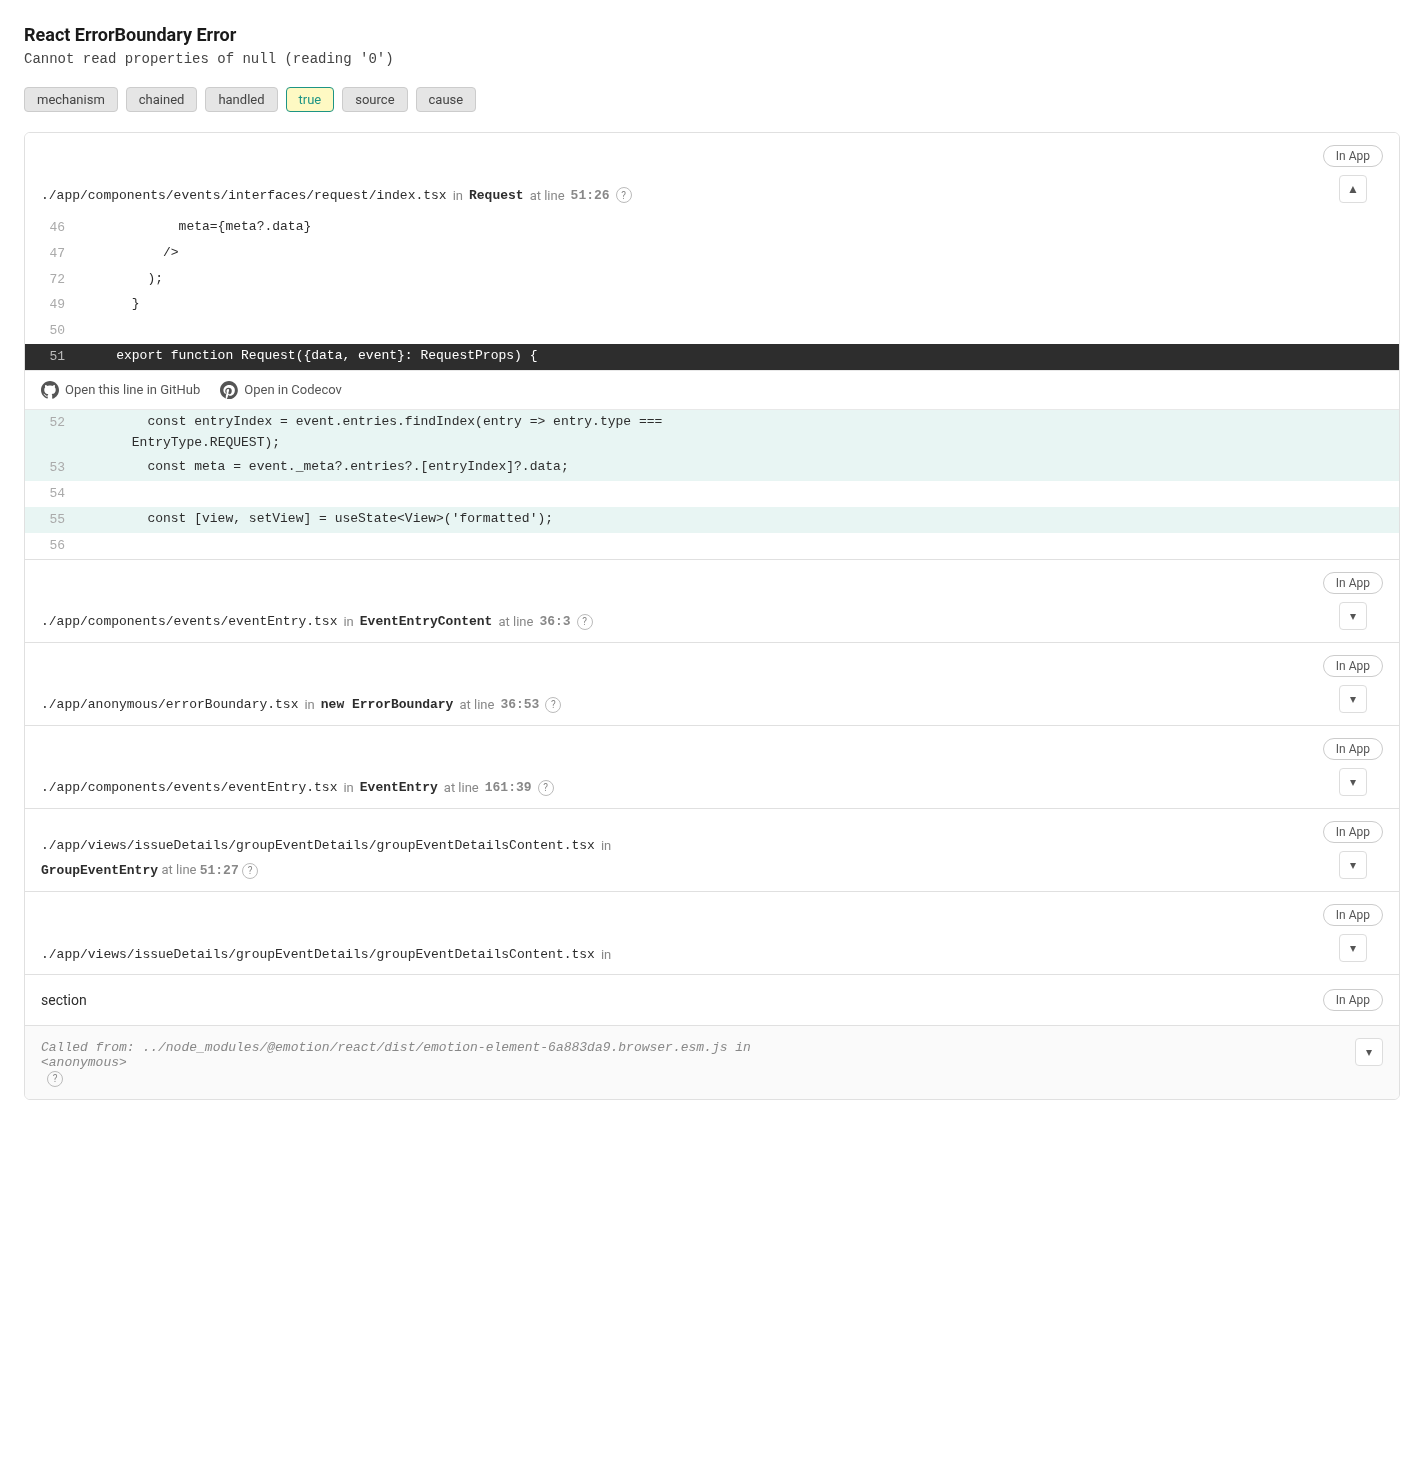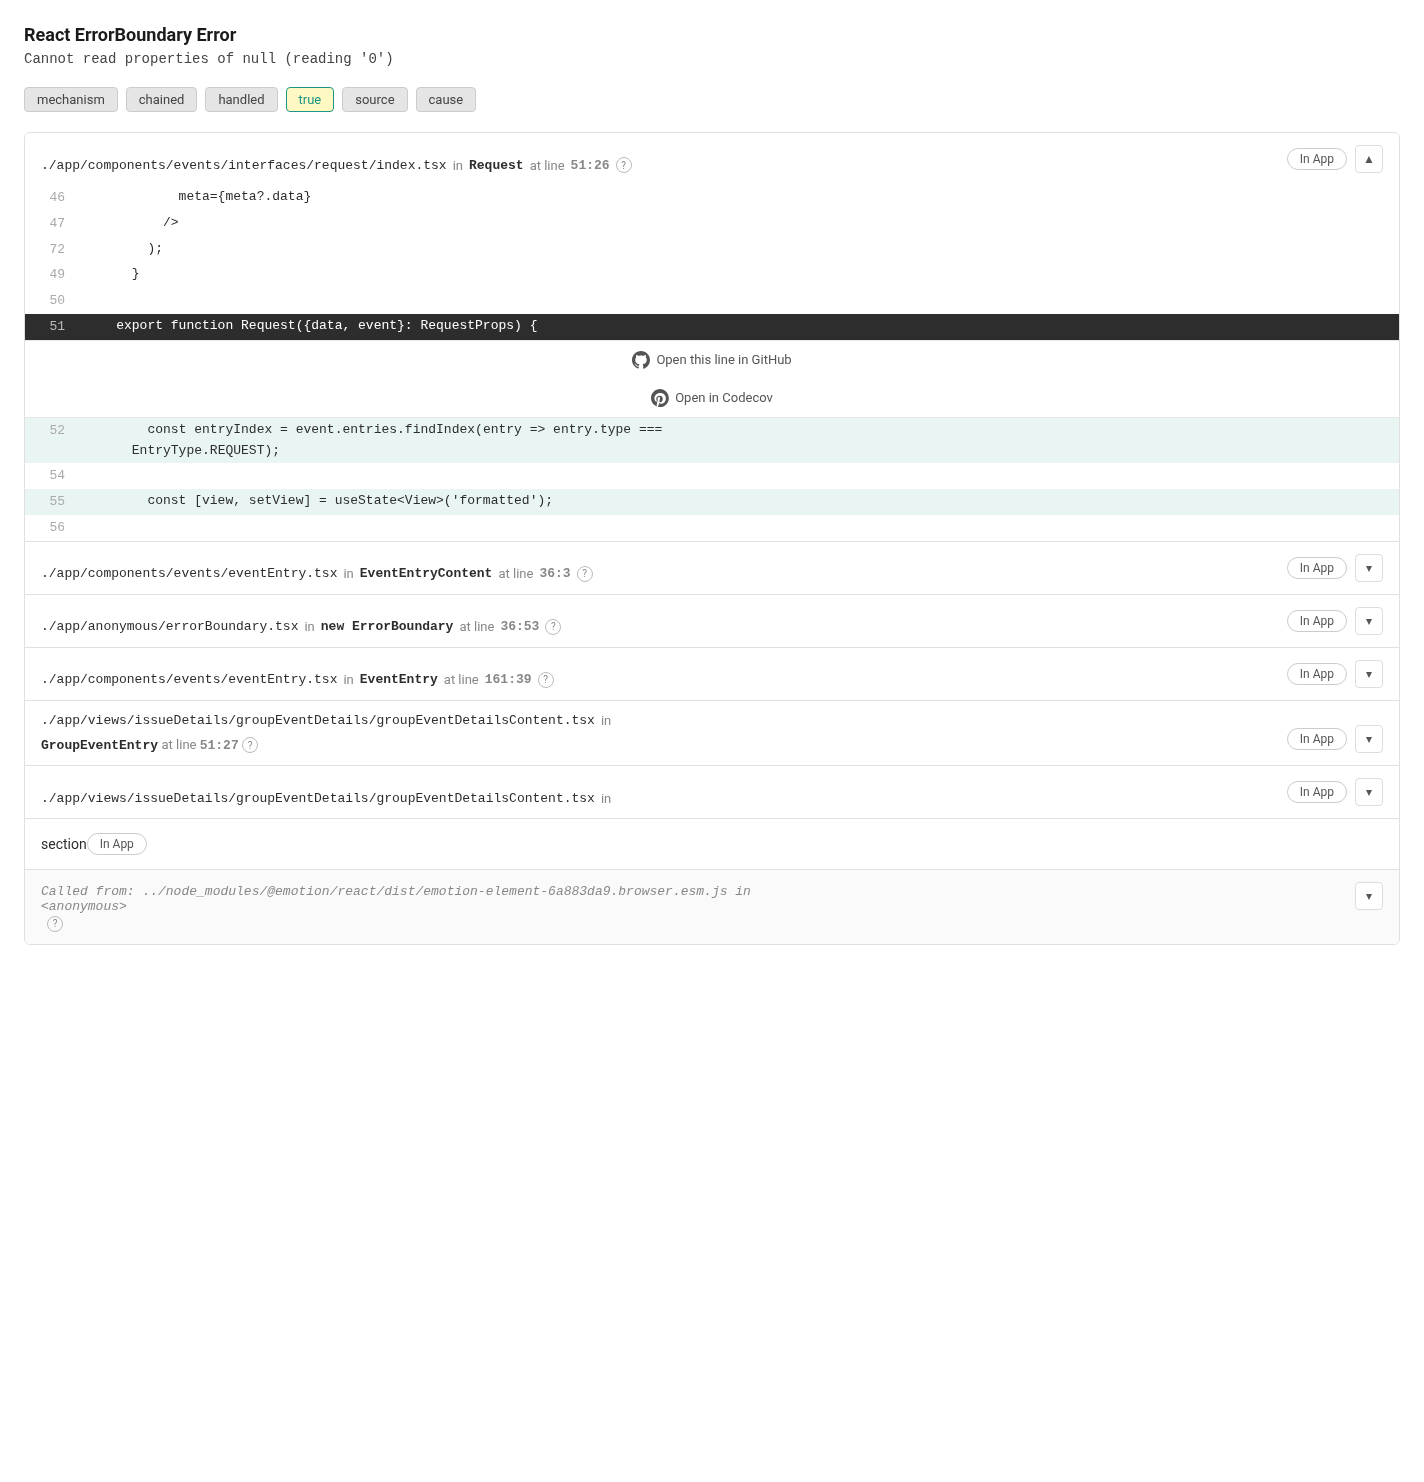--- a/index.html
+++ b/index.html
@@ -108,20 +108,21 @@
       font-size: 10px;
       color: #888;
       cursor: pointer;
       flex-shrink: 0;
     }
     .frame-actions {
       display: flex;
       align-items: center;
       gap: 8px;
       flex-shrink: 0;
+      flex-direction: column;
     }
     .in-app-badge {
       border: 1px solid #ccc;
       border-radius: 20px;
       padding: 3px 12px;
       font-size: 12px;
       color: #555;
       background: #fff;
       white-space: nowrap;
     }
@@ -180,21 +181,20 @@
     }
     
     .links-bar {
       display: flex;
       align-items: center;
       gap: 20px;
       padding: 10px 16px;
       background: #fff;
       border-top: 1px solid #e8e8e8;
       border-bottom: 1px solid #e8e8e8;
-      flex-direction: column;
     }
     .link-item {
       display: flex;
       align-items: center;
       gap: 6px;
       color: #555;
       font-size: 13px;
       cursor: pointer;
       text-decoration: none;
     }
@@ -202,21 +202,21 @@
       width: 18px;
       height: 18px;
       display: flex;
       align-items: center;
       justify-content: center;
     }
     
     .section-frame {
       display: flex;
       align-items: center;
-      justify-content: flex-start;
+      justify-content: space-between;
       padding: 14px 16px;
     }
     .section-label {
       font-size: 14px;
       color: #2d2d2d;
     }
     
     .called-from {
       display: flex;
       align-items: flex-start;
@@ -308,20 +308,24 @@
             </svg>
           </span>
           <span>Open in Codecov</span>
         </a>
       </div>
       <div class="code-line context">
         <span class="line-num">52</span>
         <span class="line-content" style="white-space: pre-wrap;">        const entryIndex = event.entries.findIndex(entry =&gt; entry.type ===
       EntryType.REQUEST);</span>
       </div>
+      <div class="code-line context">
+        <span class="line-num">53</span>
+        <span class="line-content">        const meta = event._meta?.entries?.[entryIndex]?.data;</span>
+      </div>
       <div class="code-line normal">
         <span class="line-num">54</span>
         <span class="line-content"></span>
       </div>
       <div class="code-line context">
         <span class="line-num">55</span>
         <span class="line-content">        const [view, setView] = useState&lt;View&gt;('formatted');</span>
       </div>
       <div class="code-line normal">
         <span class="line-num">56</span>

